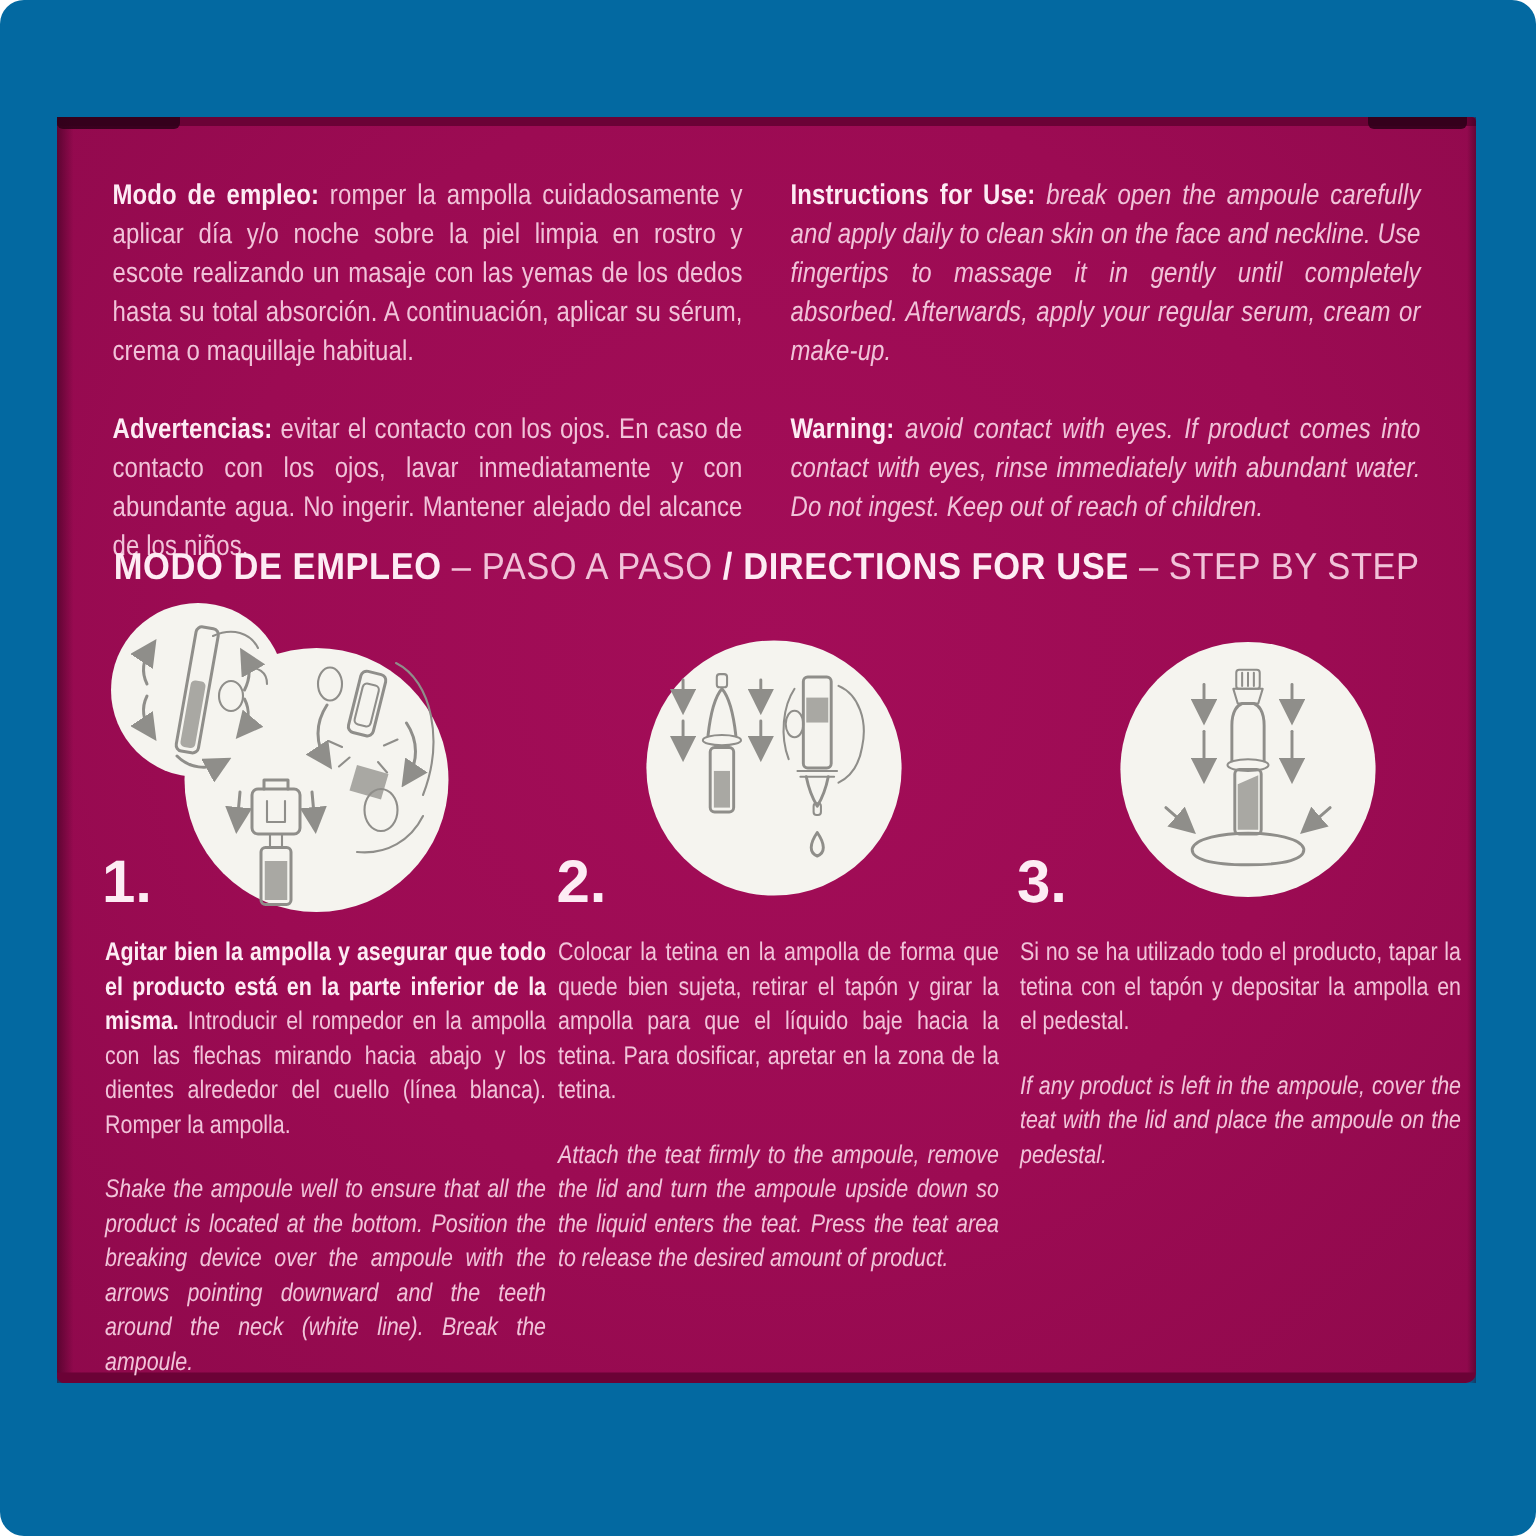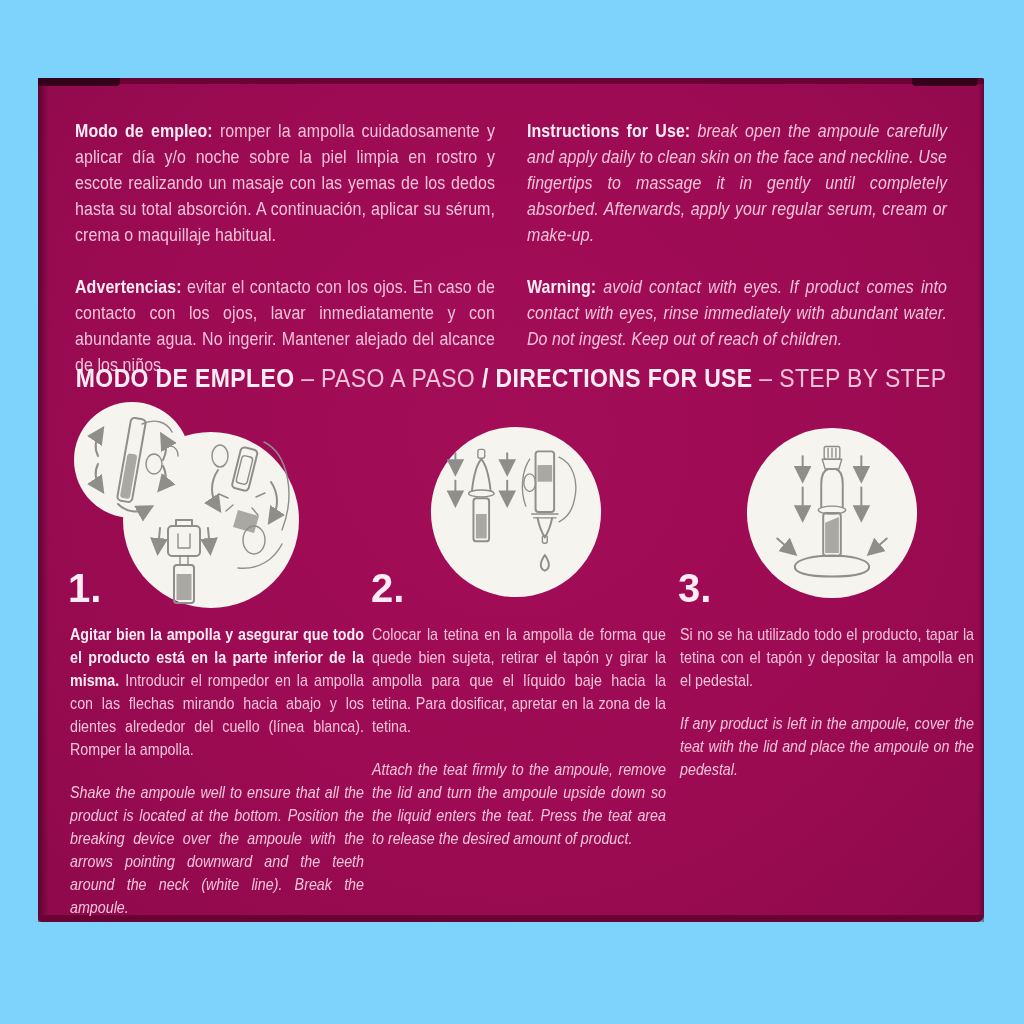--- a/index.html
+++ b/index.html
@@ -1,17 +1,17 @@
 <!DOCTYPE html>
 <html style="--box: #9c0b53; --box_light: #a30d58; --box_dark: #8f094c; --box_edge: #6b0236; --circle: #f5f4ef; --ink: #8f8e8a; --gray: #a9a8a3; --text_pink: #f1c3d9; --text_white: #fdecf4;"><head>
 <meta charset="utf-8">
 <style>
   html,body{margin:0;padding:0;background:#ffffff;}
-  .stage{position:relative;width:1024px;height:1024px;background:#7dd3fc;overflow:hidden;
-         font-family:"Liberation Sans", sans-serif;}
+  .stage{position:relative;width:1024px;height:1024px;background:#0369a1;overflow:hidden;
+         font-family:"Liberation Sans", sans-serif;border-radius:16px;}
   .box{position:absolute;left:38px;top:78px;width:946px;height:844px;
        background:radial-gradient(ellipse at 50% 42%, var(--box_light,#a30d58) 0%, var(--box,#9c0b53) 55%, var(--box_dark,#8f094c) 100%);
        border-radius:3px 3px 8px 5px;}
   .rim-top{position:absolute;left:0;top:0;width:100%;height:6px;background:var(--box_edge,#6b0236);border-radius:3px 3px 0 0;}
   .rim-bottom{position:absolute;left:0;bottom:0;width:100%;height:7px;background:var(--box_edge,#6b0236);border-radius:0 0 8px 5px;}
   .rim-left{position:absolute;left:0;top:0;bottom:0;width:11px;
             background:linear-gradient(90deg, rgba(48,0,26,.55), rgba(48,0,26,0));}
   .rim-right{position:absolute;right:0;top:0;bottom:0;width:6px;
             background:linear-gradient(270deg, rgba(48,0,26,.45), rgba(48,0,26,0));}
   .notch{position:absolute;top:0;height:8px;background:#30001a;border-radius:0 0 4px 4px;opacity:.9;}

